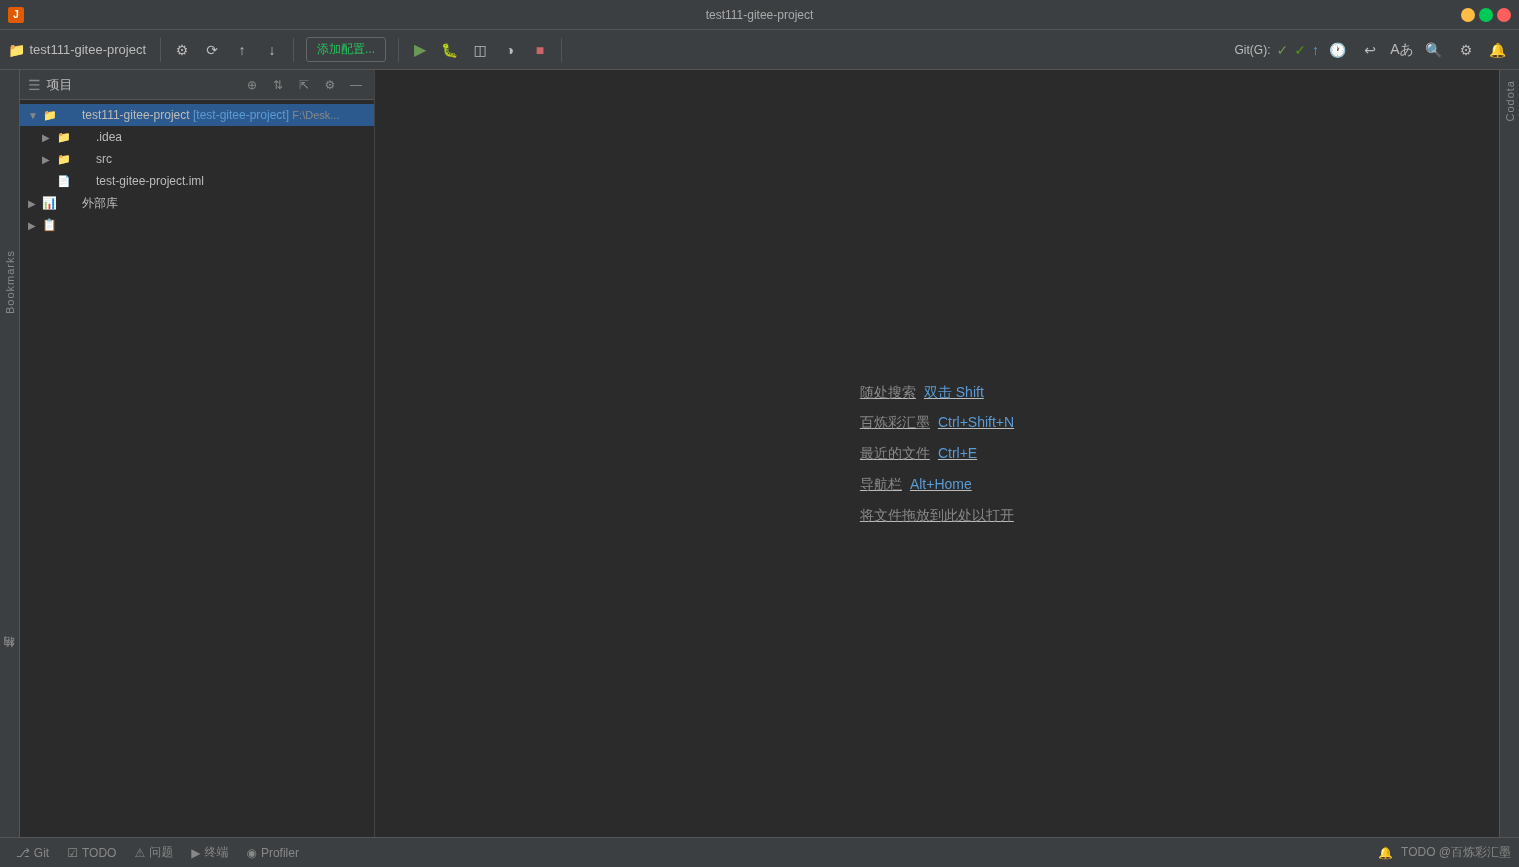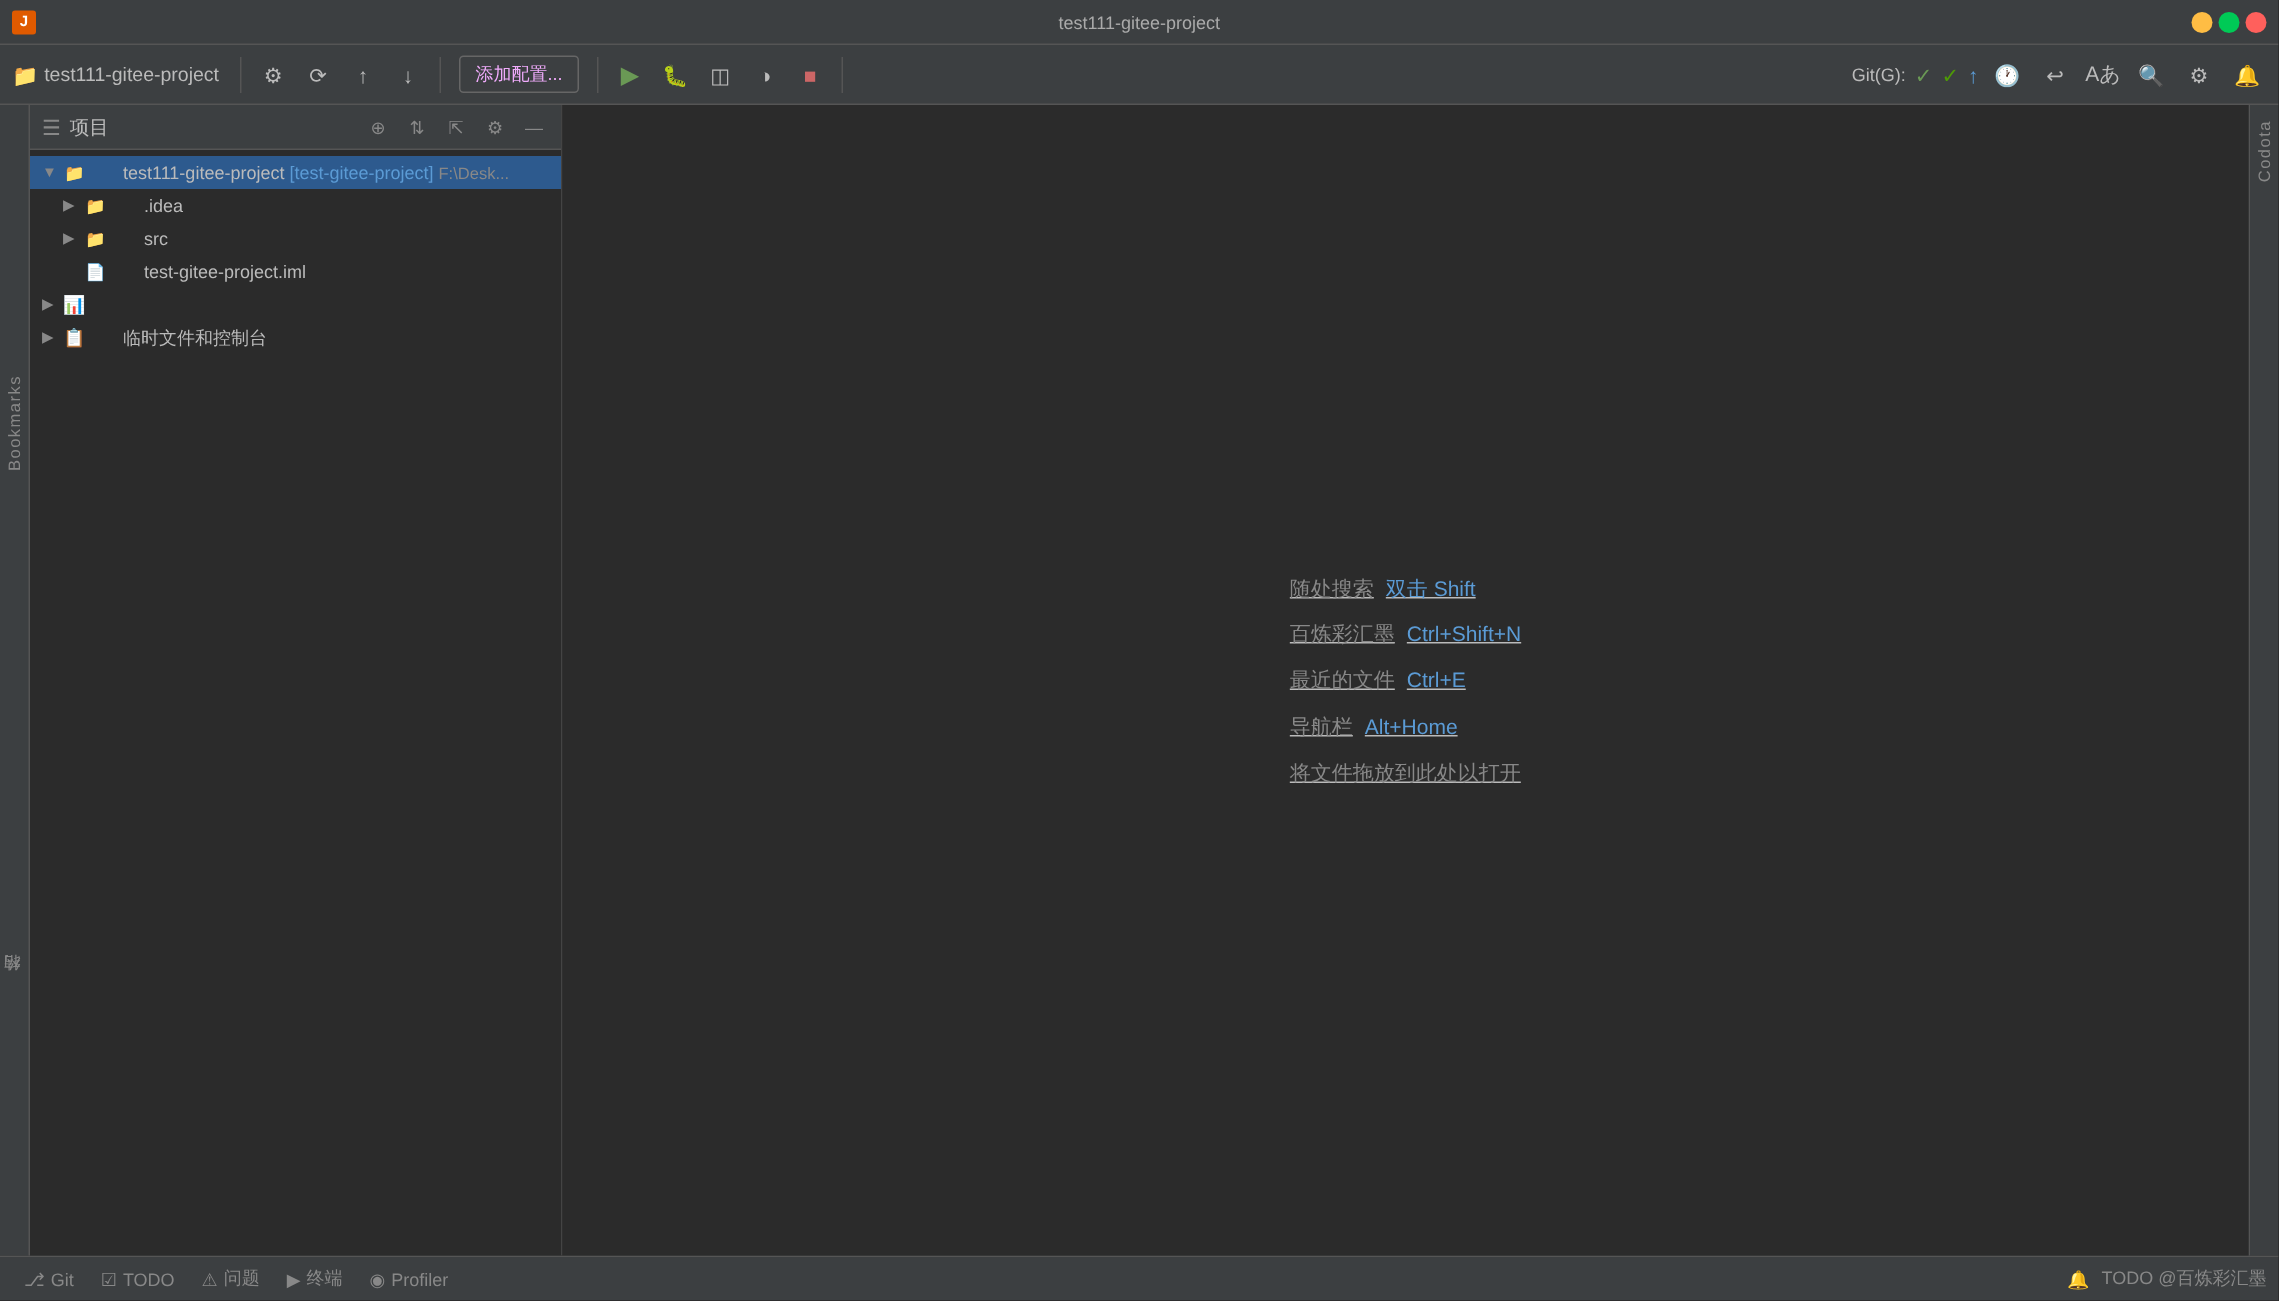--- a/index.html
+++ b/index.html
@@ -110,21 +110,21 @@
       cursor: pointer;
       border-radius: 3px;
       color: #bbbbbb;
       font-size: 14px;
     }
     .add-config-btn {
       padding: 3px 10px;
       background: #3c3f41;
       border: 1px solid #666;
       border-radius: 3px;
-      color: #f0abfc;
+      color: #22c55e;
       font-size: 12px;
       cursor: pointer;
       margin: 0 4px;
     }
     .git-status {
       margin-left: auto;
       color: #bbbbbb;
       font-size: 12px;
       display: flex;
       align-items: center;
@@ -410,26 +410,26 @@
 
       <div class="tree-item depth-1">
         <span class="arrow"></span>
         <span class="item-icon iml-icon">📄</span>
         <span class="item-name">test-gitee-project.iml</span>
       </div>
 
       <div class="tree-item" style="padding-left: 8px;">
         <span class="arrow">▶</span>
         <span class="item-icon" style="color:#888; font-size:12px;">📊</span>
+        <span class="item-name">外部库</span>
       </div>
 
       <div class="tree-item" style="padding-left: 8px;">
         <span class="arrow">▶</span>
         <span class="item-icon" style="color:#cc6633; font-size:12px;">📋</span>
-        <span class="item-name">临时文件和控制台</span>
       </div>
     </div>
   </div>
 
   <div id="editor-area">
     <div class="hint-block">
       <div class="hint-row">
         <span class="hint-label">随处搜索</span>
         <span class="hint-key">双击 Shift</span>
       </div>

